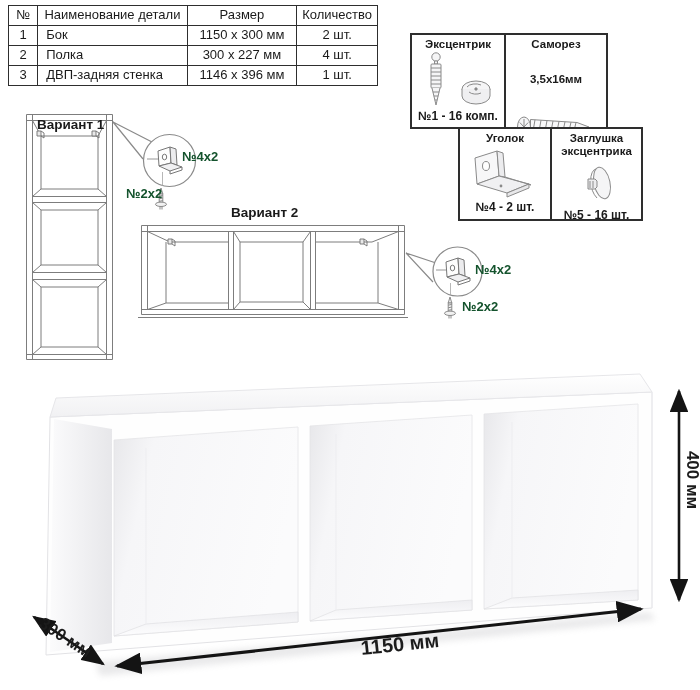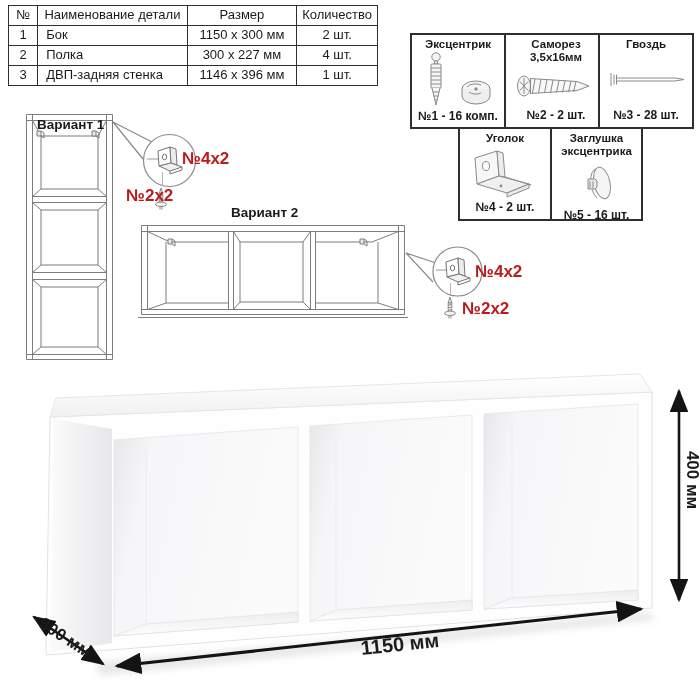--- a/index.html
+++ b/index.html
@@ -23,29 +23,29 @@
   table.parts td.al{text-align:left;padding-left:8px;}
   
   .hwbox{
     position:absolute;border:2px solid #2e2e2e;background:#fff;box-sizing:border-box;
     display:flex;flex-direction:column;align-items:center;
   }
   .hwbox .t{font-size:11.5px;font-weight:700;text-align:center;line-height:1.15;padding-top:3px;}
   .hwbox .ic{flex:1;display:flex;align-items:center;justify-content:center;width:100%;}
   .hwbox .c{font-size:12px;font-weight:700;text-align:left;padding-bottom:5px;white-space:nowrap;}
   #hw1{left:410px;top:33px;width:96px;height:96px;}
-  #hw2{left:504px;top:33px;width:104px;height:96px;}
+  #hw2{left:504px;top:33px;width:104px;height:96px;gap:22px;}
   #hw3{left:598px;top:33px;width:96px;height:96px;}
   #hw4{left:458px;top:127px;width:94px;height:94px;}
   #hw5{left:550px;top:127px;width:93px;height:94px;}
   
   .lbl{position:absolute;font-weight:700;white-space:nowrap;}
   #v1t{left:37px;top:93px;font-size:13.5px;margin-top:24px;}
   #v2t{left:231px;top:205px;font-size:13.5px;}
-  .cl{font-size:17px;color:#b91c1c;text-align:center;}
+  .cl{font-size:13px;color:#14532d;text-align:center;}
   #c1b{left:182px;top:149px;}
   #c1s{left:126px;top:186px;}
   #c2b{left:475px;top:262px;}
   #c2s{left:462px;top:299px;}
   .dim{position:absolute;font-weight:700;color:#1c1c1c;text-align:center;}
   #dimW{left:340px;top:633px;width:120px;font-size:20px;transform:rotate(-6deg);}
   #dimH{left:652px;top:470px;width:80px;font-size:17px;transform:rotate(90deg);}
   #dimD{left:25px;top:628px;width:80px;font-size:17px;transform:rotate(33deg);}
   svg.art{position:absolute;left:0;top:0;}
   .ico{display:block;}
@@ -118,30 +118,20 @@
       <svg class="ico" width="86" height="38" viewBox="0 0 86 38" stroke="#8a8a8a" stroke-width="1" fill="#f5f5f6">
         <ellipse cx="11" cy="19" rx="6.5" ry="10"></ellipse>
         <path d="M11,11 v16 M6.8,14.5 l8.4,9 M6.8,23.5 l8.4,-9" fill="none"></path>
         <path d="M17.5,11.5 L64,14.5 L76,19 L64,23.5 L17.5,26.5 Z" fill="#f8f8f9"></path>
         <path d="M22,11.8 l-2.5,14.4 M28,12.2 l-2.5,14 M34,12.6 l-2.5,13.4 M40,13 l-2.5,12.8 M46,13.4 l-2.5,12.2 M52,13.8 l-2.5,11.6 M58,14.2 l-2.5,11 M63,14.5 l-2.5,10.5" fill="none"></path>
       </svg>
     </div>
     <div class="c">№2 - 2 шт.</div>
   </div>
 
-  <div class="hwbox" id="hw3">
-    <div class="t">Гвоздь</div>
-    <div class="ic">
-      <svg class="ico" width="82" height="18" viewBox="0 0 82 18" stroke="#8a8a8a" stroke-width="1" fill="none">
-        <path d="M6,2 V15 M9,3.5 V13.5 M11.5,3.5 V13.5"></path>
-        <path d="M11.5,7 H70 M11.5,10 H70 M70,7 L79,8.5 L70,10"></path>
-      </svg>
-    </div>
-    <div class="c">№3 - 28 шт.</div>
-  </div>
 
   <div class="hwbox" id="hw4">
     <div class="t">Уголок</div>
     <div class="ic">
       <svg class="ico" width="76" height="54" viewBox="0 0 76 54" stroke="#8a8a8a" stroke-width="1">
         <path d="M8,12 L30,5 L32,30 L10,38 Z" fill="#f7f7f8"></path>
         <ellipse cx="19" cy="20" rx="3.5" ry="4.5" fill="#ffffff"></ellipse>
         <path d="M30,5 L36,7 L38,31 L32,30 Z" fill="#ececee"></path>
         <path d="M10,38 L32,30 L62,38 L40,47 Z" fill="#f0f0f2"></path>
         <path d="M40,47 L40,51 L62,42 L62,38 Z" fill="#e8e8ea"></path>

